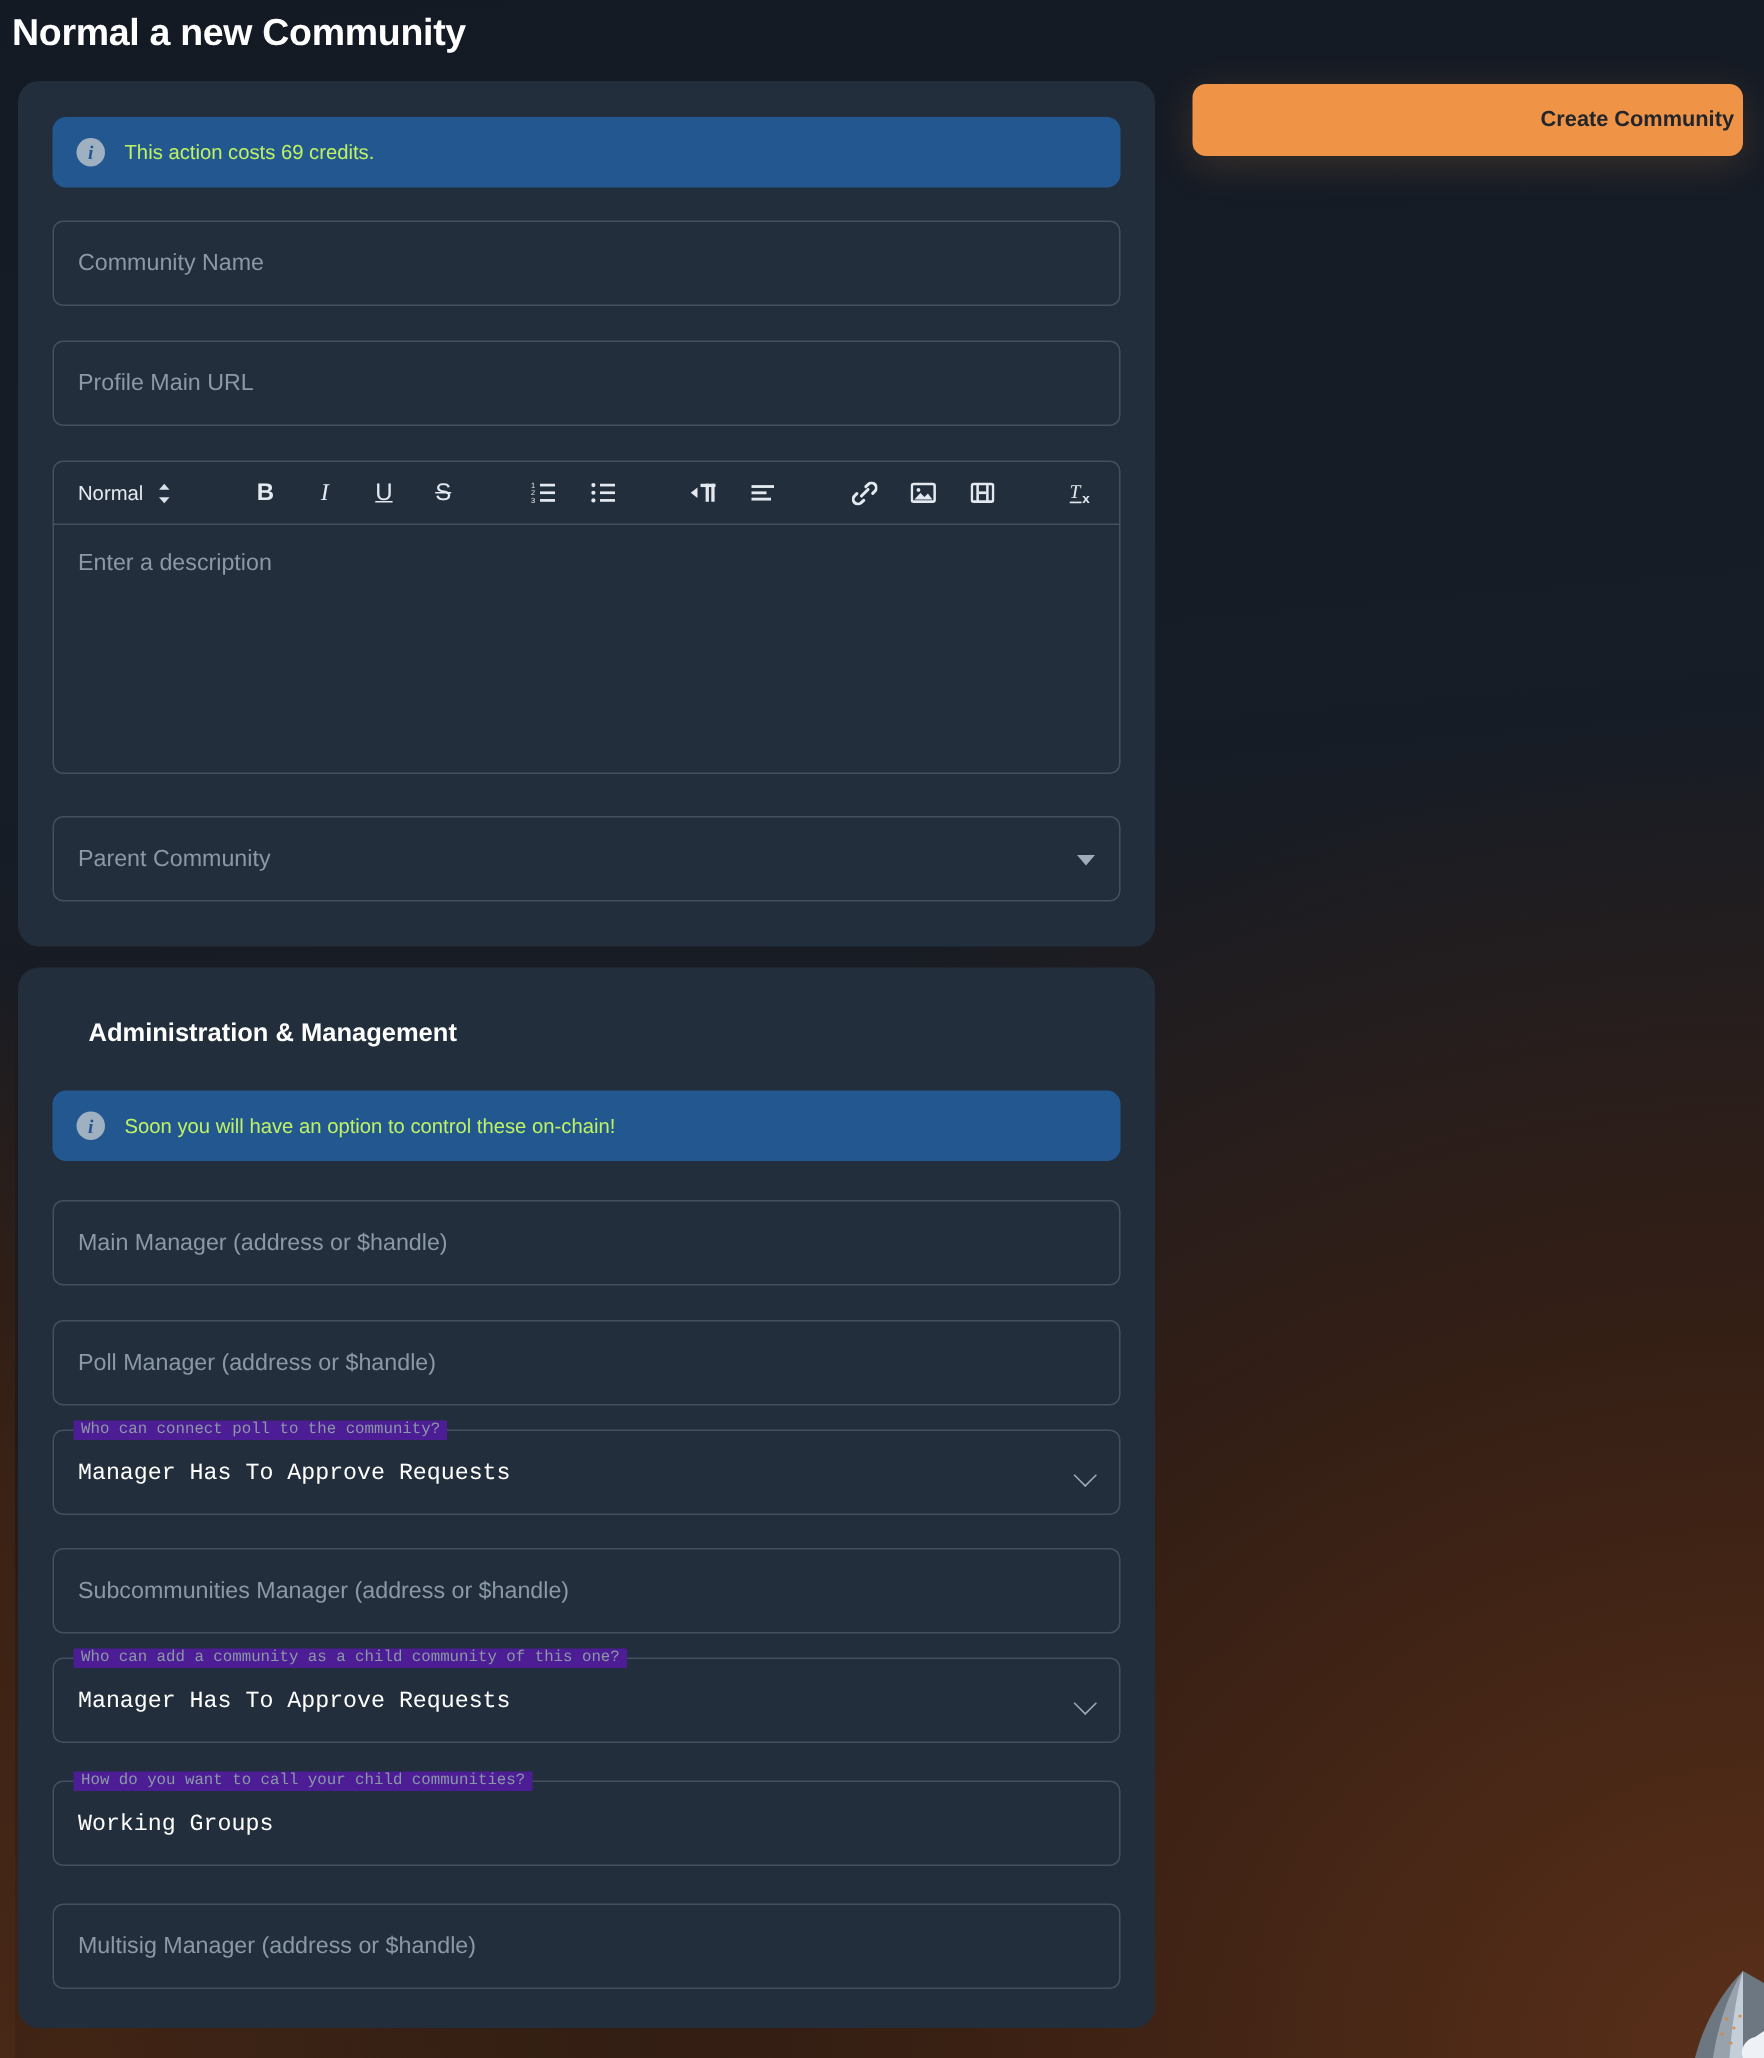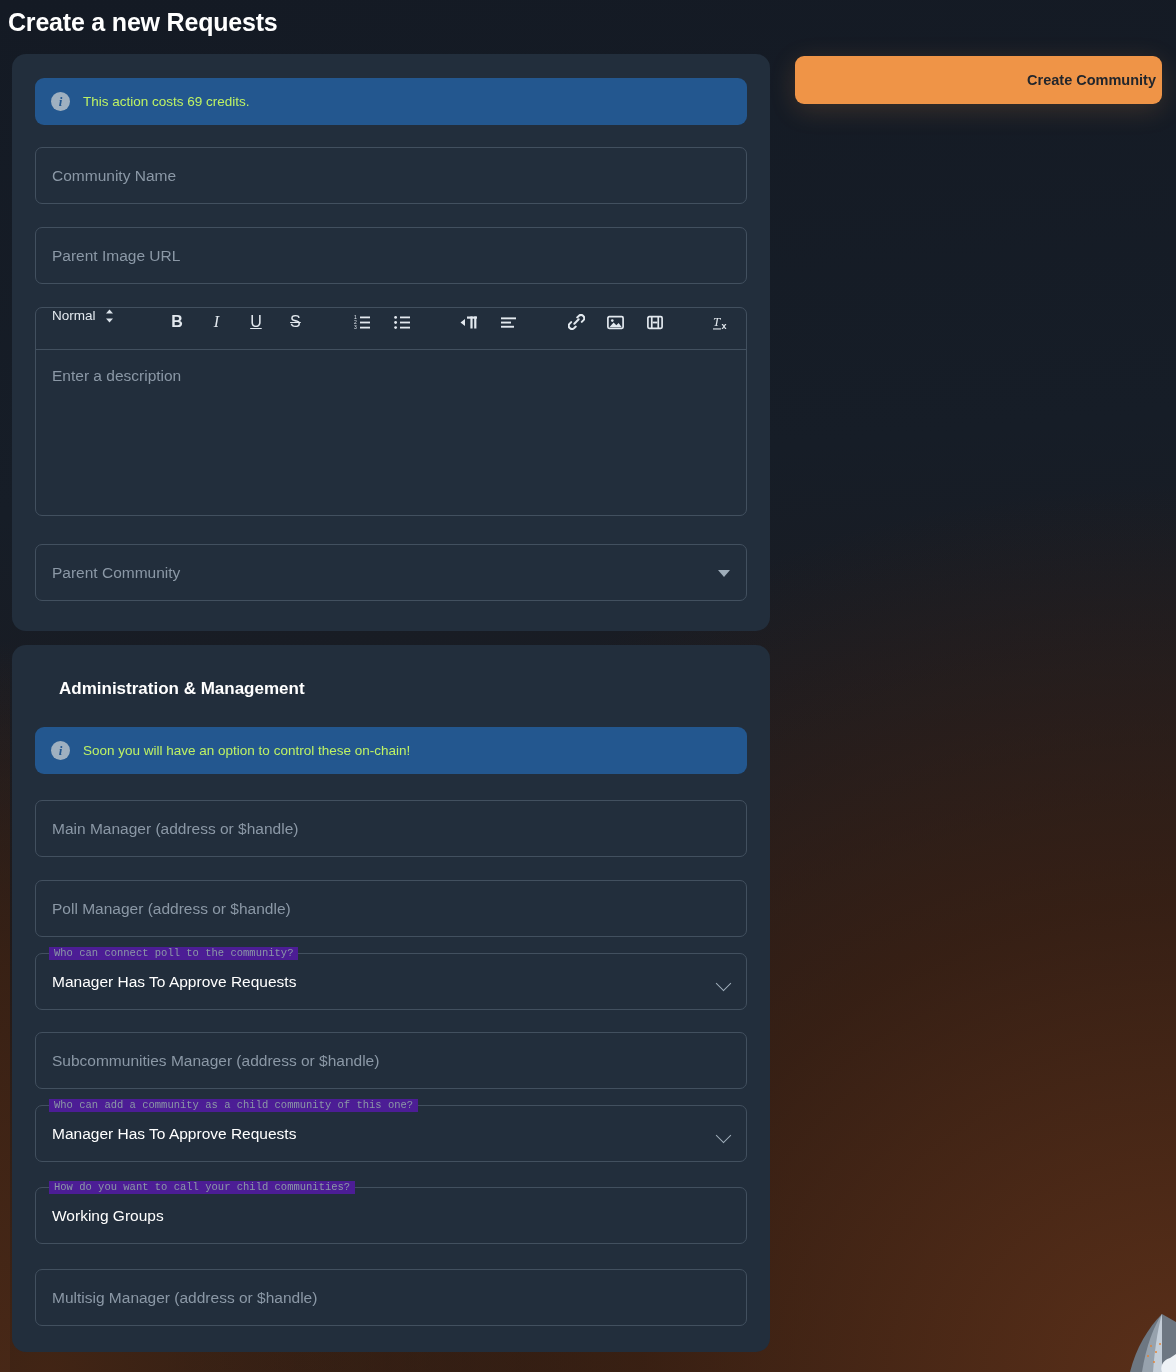--- a/index.html
+++ b/index.html
@@ -88,20 +88,21 @@
     padding: 0 16px;
     background: transparent;
   }
   .field .ph {
     font-size: 15.5px;
     color: #8b98a6;
   }
   .field .val {
     font-size: 15.5px;
     color: #ffffff;
+    font-family: Liberation Mono, monospace;
   }
 
   
   .field.legended {
     margin-top: 10px;
     margin-bottom: 14px;
   }
   .field .legend {
     position: absolute;
     top: -7px;
@@ -137,21 +138,21 @@
 
   
   .editor {
     border: 1px solid #42505f;
     border-radius: 7px;
     margin-bottom: 28px;
     overflow: hidden;
   }
   .editor-toolbar {
     display: flex;
-    align-items: flex-start;
+    align-items: center;
     gap: 16px;
     height: 42px;
     padding: 0 12px;
     border-bottom: 1px solid #42505f;
   }
   .tb-format {
     display: flex;
     align-items: center;
     gap: 9px;
     padding: 0 8px 0 4px;
@@ -235,37 +236,37 @@
     pointer-events: none;
   }
 </style>
 </head>
 <body>
 
 <div class="page">
 
   <div class="edge-strip"></div>
 
-  <h1 class="page-title">Create a new Requests</h1>
+  <h1 class="page-title">Normal a new Community</h1>
 
   <div class="left-col">
 
     <div class="card">
 
       <div class="info-banner">
         <span class="info-icon">i</span>
         <span class="msg">This action costs 69 credits.</span>
       </div>
 
       <div class="field">
         <span class="ph">Community Name</span>
       </div>
 
       <div class="field">
-        <span class="ph">Parent Image URL</span>
+        <span class="ph">Profile Main URL</span>
       </div>
 
       <div class="editor">
         <div class="editor-toolbar">
 
           <div class="tb-format">
             <span>Normal</span>
             <span class="stepper">
               <svg width="9" height="14" viewBox="0 0 9 14">
                 <path d="M4.5 0.5 L8 4.5 L1 4.5 Z" fill="#dbe3ea"></path>

